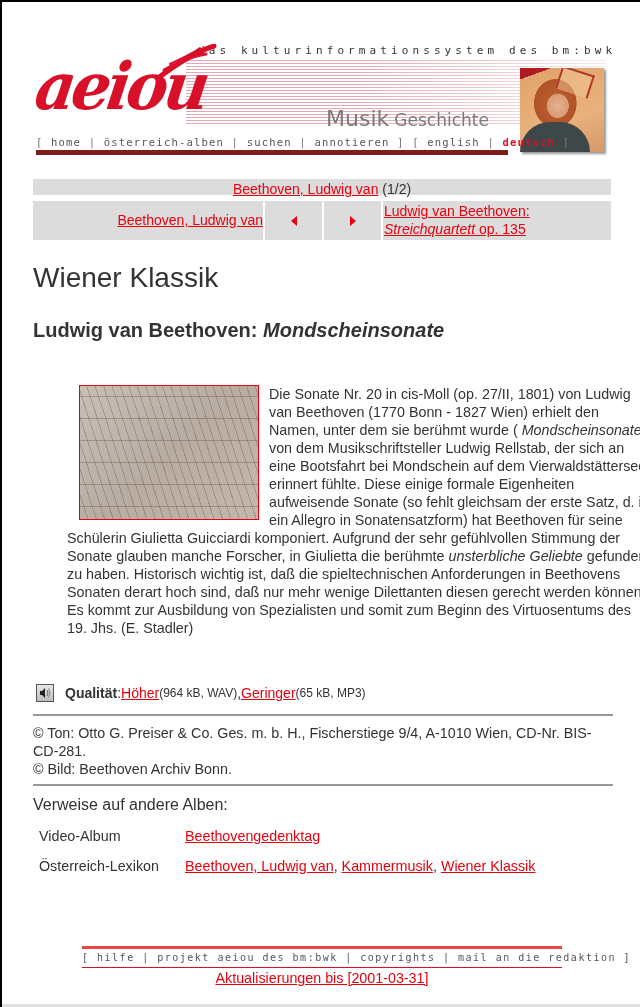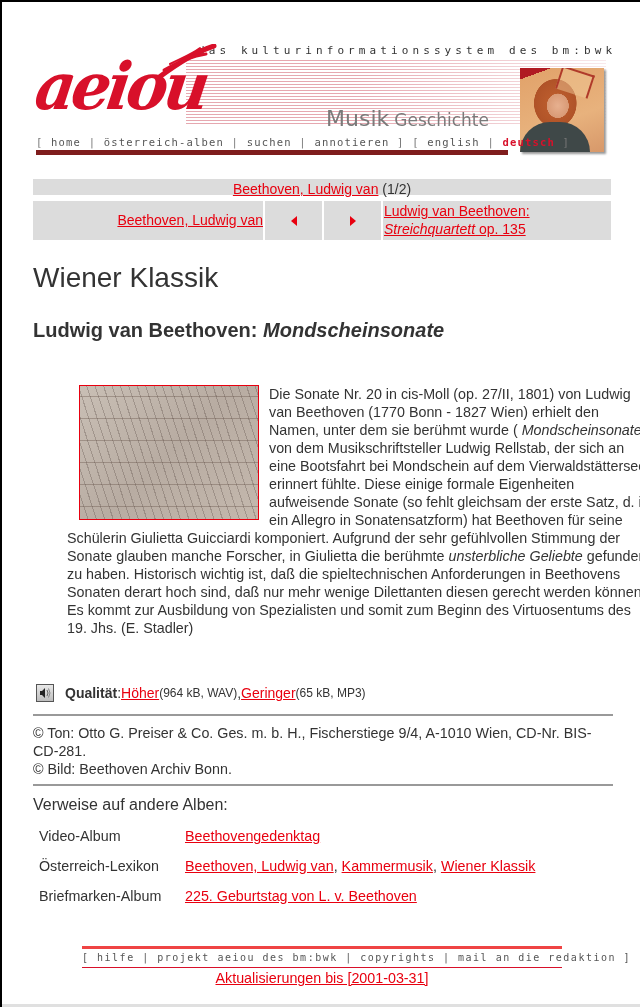--- a/index.html
+++ b/index.html
@@ -207,24 +207,20 @@
 <table class="refs">
   <tbody>
       <tr>
     <td class="lbl">Video-Album</td>
     <td><a>Beethovengedenktag</a></td>
   </tr>
   <tr>
     <td class="lbl">Österreich-Lexikon</td>
     <td><a>Beethoven, Ludwig van</a>, <a>Kammermusik</a>, <a>Wiener Klassik</a></td>
   </tr>
-  <tr>
-    <td class="lbl">Briefmarken-Album</td>
-    <td><a>225. Geburtstag von L. v. Beethoven</a></td>
-  </tr>
 </tbody>
   </table>
 
 <div class="footer-nav">
   <span>[ </span><span class="item">hilfe</span><span> | </span><span class="item">projekt aeiou des bm:bwk</span><span> | </span><span class="item">copyrights</span><span> | </span><span class="item">mail an die redaktion</span><span> ]</span>
 </div>
 <div class="update">
   <a>Aktualisierungen bis [2001-03-31]</a>
 </div>
 

